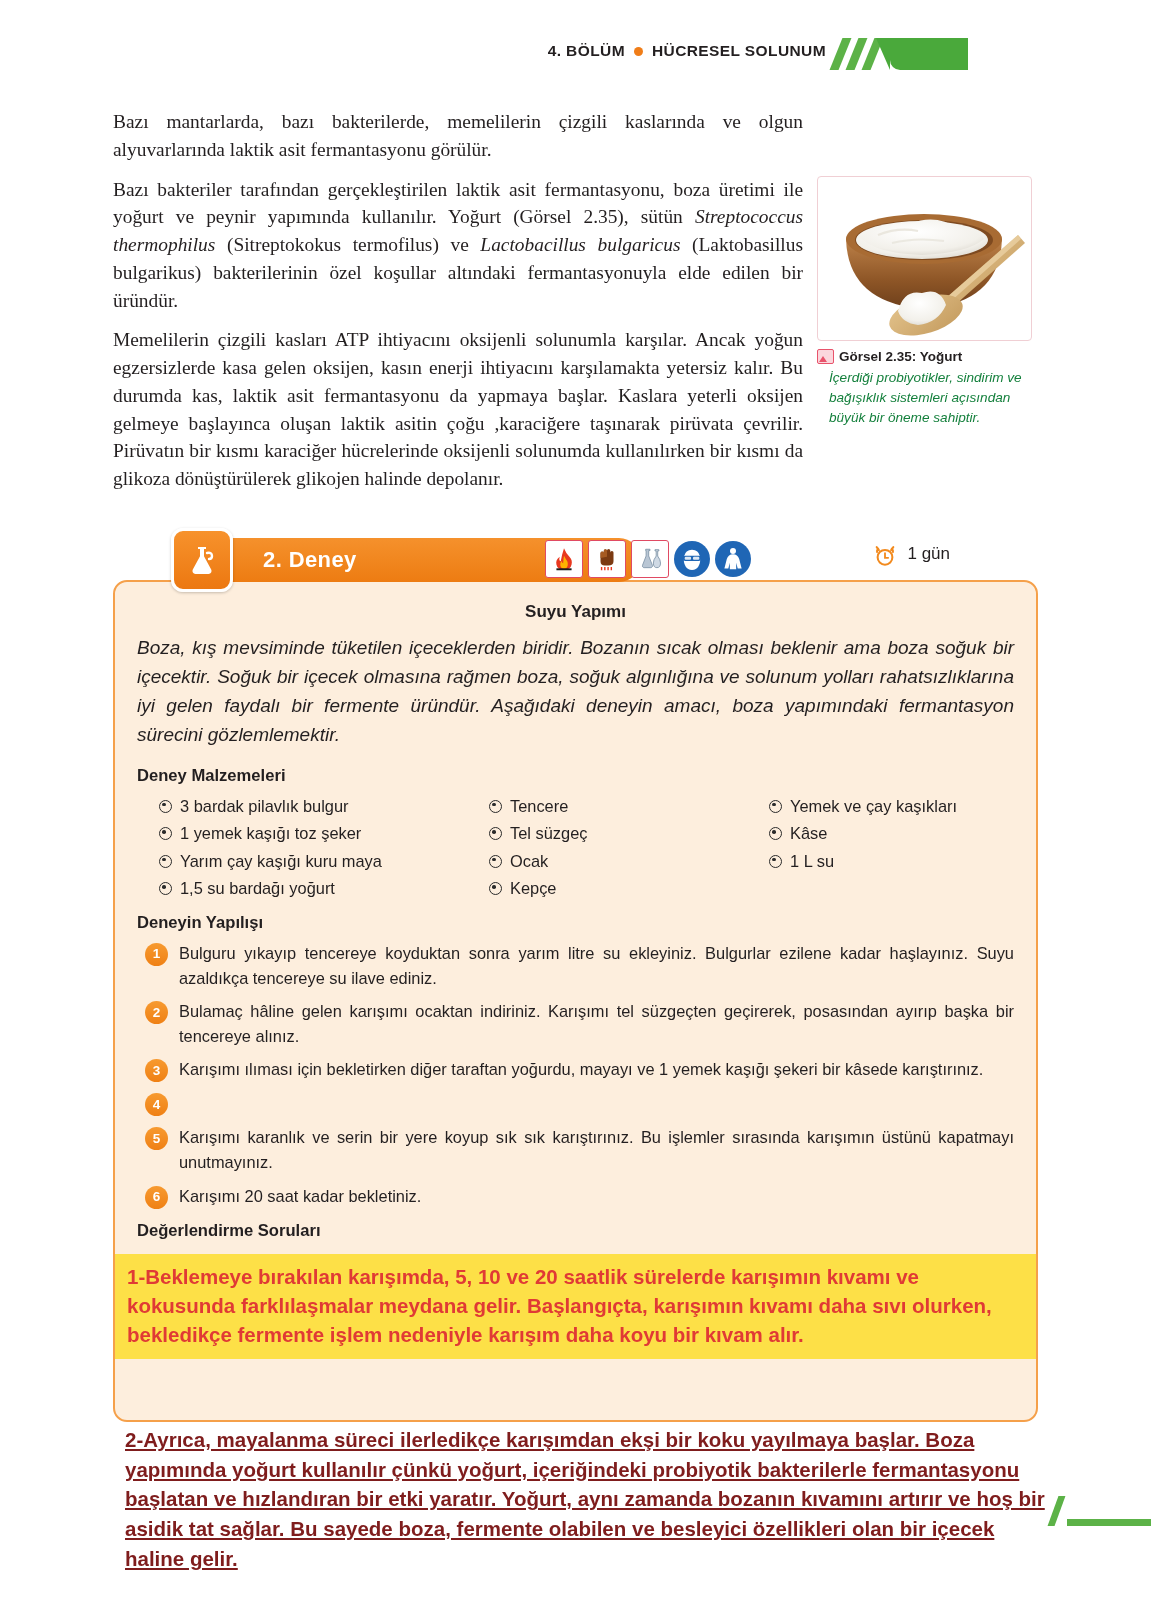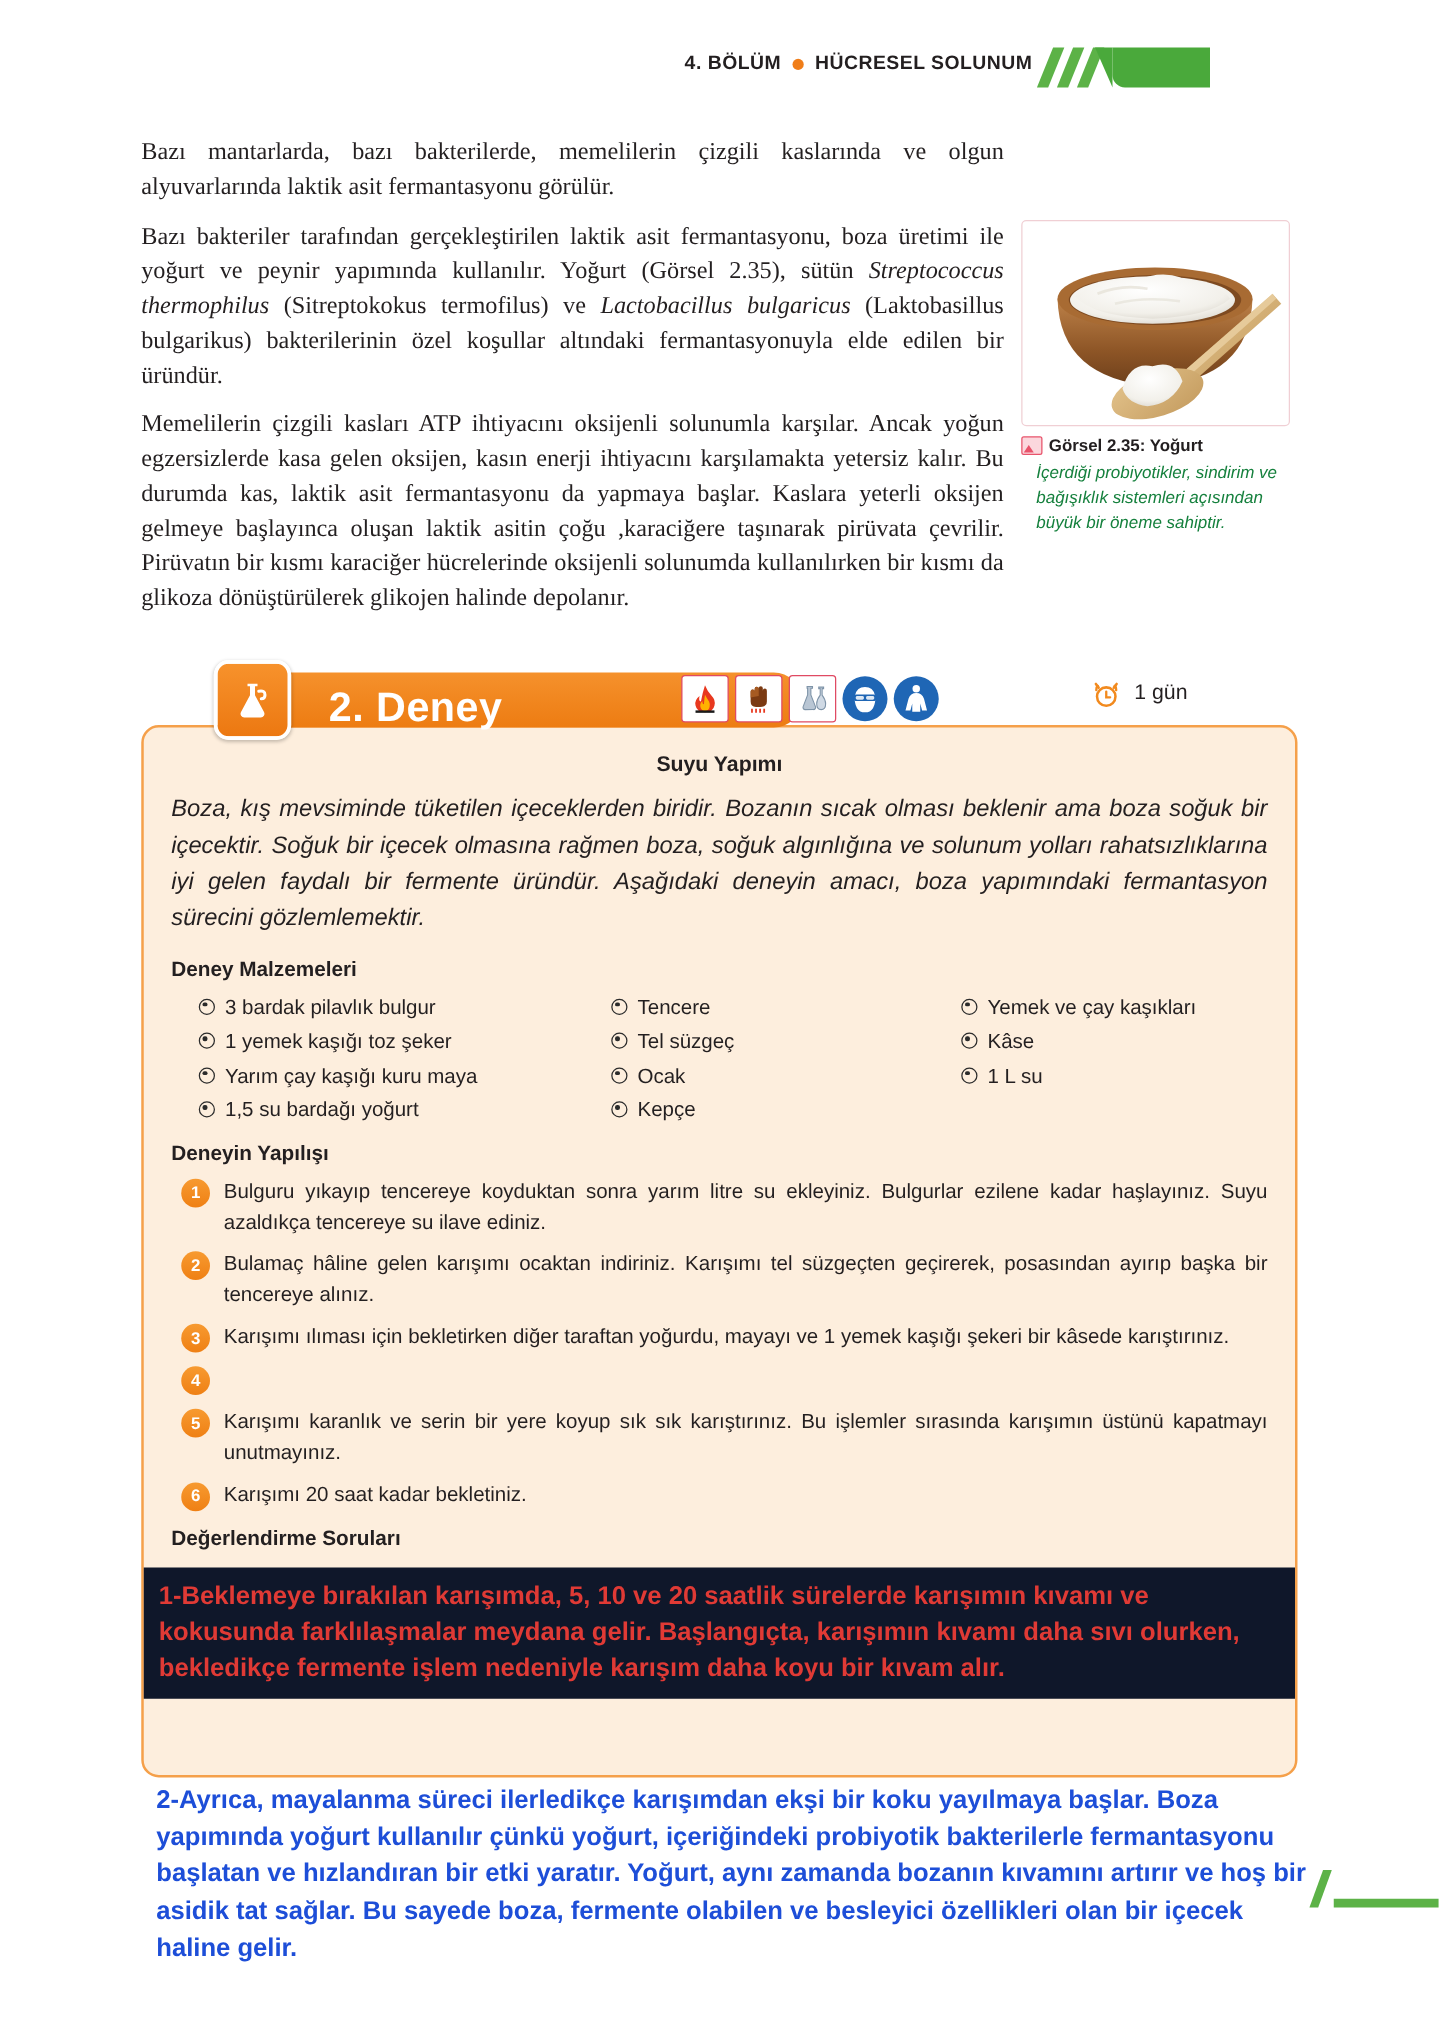--- a/index.html
+++ b/index.html
@@ -188,21 +188,21 @@
     background: linear-gradient(#f5912c,#ed7c12);
     border-radius: 8px 22px 22px 8px;
     z-index: 2;
   }
   .exp-title-text {
     position: absolute;
     left: 150px;
     top: 19px;
     z-index: 4;
     font-family: "Liberation Sans", sans-serif;
-    font-size: 33px;
+    font-size: 22px;
     font-weight: bold;
     color: #ffffff;
     letter-spacing: .4px;
   }
   .safety-icons {
     position: absolute;
     left: 432px;
     top: 12px;
     display: flex;
     align-items: center;
@@ -318,40 +318,41 @@
   }
   .step-text { text-align: justify; }
 
   .eval-head {
     font-size: 16.6px;
     font-weight: bold;
     margin: 12px 0 10px 0;
   }
 
   .answer-block {
-    background: #0f172a;
+    background: #fde047;
     margin: 13px -22px;
     padding: 8px 22px 10px 12px;
     color: #e03a35;
     font-family: "Liberation Sans", sans-serif;
     font-size: 20.5px;
     font-weight: bold;
     line-height: 1.42;
   }
 
   .answer-outside {
     position: absolute;
     left: 125px;
     top: 1425px;
     width: 920px;
-    color: #1d4ed8;
+    color: #7f1d1d;
     font-family: "Liberation Sans", sans-serif;
     font-size: 20.5px;
     font-weight: bold;
     line-height: 1.45;
+    text-decoration: underline;
   }
 
   
   .footer-deco {
     position: absolute;
     right: 0;
     bottom: 88px;
     width: 112px;
     height: 42px;
   }

